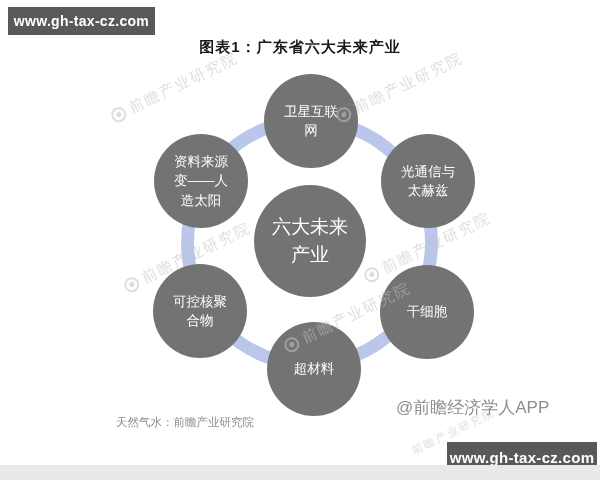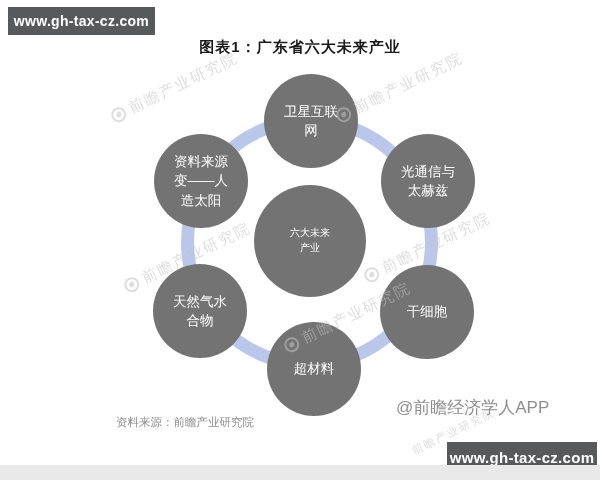--- a/index.html
+++ b/index.html
@@ -25,21 +25,21 @@
   .ring{
     position:absolute;box-sizing:border-box;left:181px;top:114px;width:257px;height:257px;
     border:13px solid #bac7ea;border-radius:50%;z-index:1;
   }
   .node,.center-node{
     position:absolute;border-radius:50%;background:#737373;color:#ffffff;
     display:flex;align-items:center;justify-content:center;text-align:center;
     white-space:pre-line;z-index:2;
   }
   .node{width:94px;height:94px;font-size:13.5px;line-height:1.42;}
-  .center-node{left:254px;top:185px;width:112px;height:112px;font-size:10px;font-weight:500;line-height:1.5;font-family:Liberation Mono, monospace;}
+  .center-node{left:254px;top:185px;width:112px;height:112px;font-size:19px;font-weight:500;line-height:1.5;}
   .node-satellite{left:264px;top:74px;}
   .node-optical{left:381px;top:134px;}
   .node-stem{left:380px;top:265px;}
   .node-meta{left:267px;top:322px;text-align:right;}
   .node-gas{left:153px;top:264px;}
   .node-fusion{left:154px;top:134px;}
   
   .wm{
     position:absolute;display:flex;align-items:center;gap:5px;
     color:#c2c2c2;opacity:0.55;font-size:15px;letter-spacing:2px;
@@ -99,28 +99,28 @@
     <span class="wm wm6">
       <span>前瞻产业研究院</span>
     </span>
 
     <div class="node node-satellite">卫星互联
 网</div>
     <div class="node node-optical">光通信与
 太赫兹</div>
     <div class="node node-stem">干细胞</div>
     <div class="node node-meta">超材料</div>
-    <div class="node node-gas">天然气水
+    <div class="node node-gas">可控核聚
 合物</div>
     <div class="node node-fusion">资料来源
 变——人
 造太阳</div>
 
     <div class="center-node">六大未来
 产业</div>
   </div>
 
-  <div class="source">资料来源：前瞻产业研究院</div>
+  <div class="source">天然气水：前瞻产业研究院</div>
   <div class="attribution">@前瞻经济学人APP</div>
 
   <div class="banner banner-br">www.gh-tax-cz.com</div>
 
 </div>
 
 </body></html>

